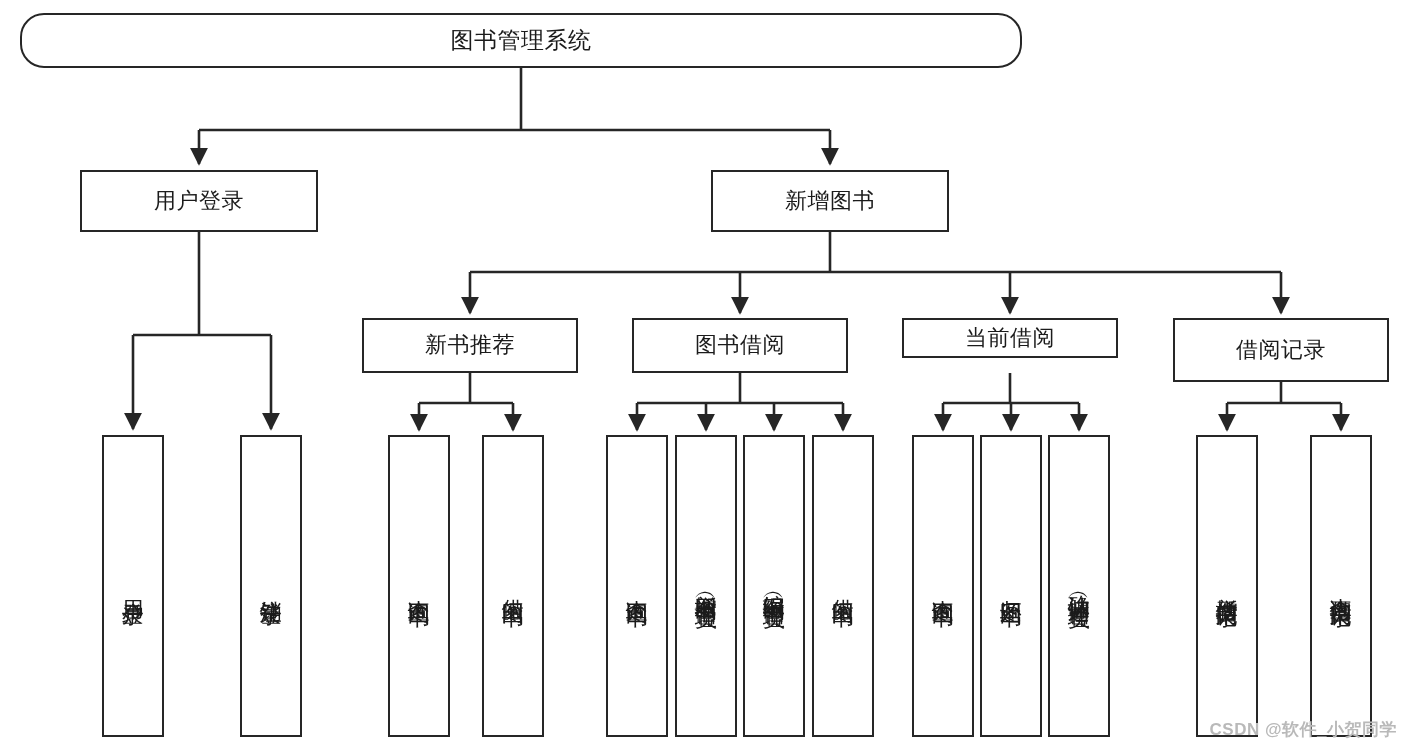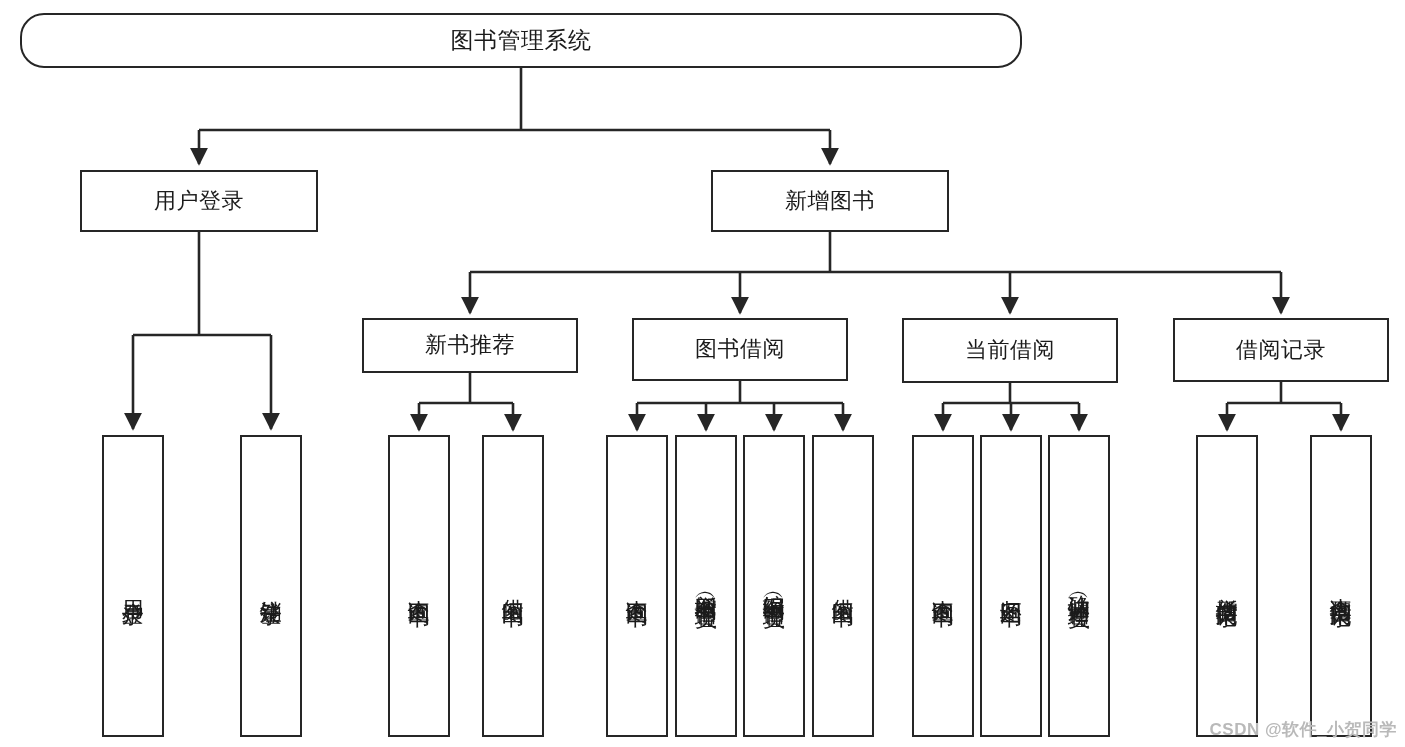--- a/index.html
+++ b/index.html
@@ -139,25 +139,25 @@
   </div>
 
   <div class="node horizontal" style="left:711px; top:170px; width:238px; height:62px;">
     <span>新增图书</span>
   </div>
 
   <div class="node horizontal" style="left:362px; top:318px; width:216px; height:55px;">
     <span>新书推荐</span>
   </div>
 
-  <div class="node horizontal" style="left:632px; top:318px; width:216px; height:63px;justify-content:center;">
+  <div class="node horizontal" style="left:632px; top:318px; width:216px; height:55px;justify-content:center;">
     <span>图书借阅</span>
   </div>
 
-  <div class="node horizontal" style="left:902px; top:318px; width:216px; height:65px;">
+  <div class="node horizontal" style="left:902px; top:318px; width:216px; height:40px;">
     <span>当前借阅</span>
   </div>
 
   <div class="node horizontal" style="left:1173px; top:318px; width:216px; height:64px;">
     <span>借阅记录</span>
   </div>
 
   <div class="node vertical" style="left:102px; top:435px; width:62px; height:302px;">
     <span class="vtext">用户登录</span>
   </div>

